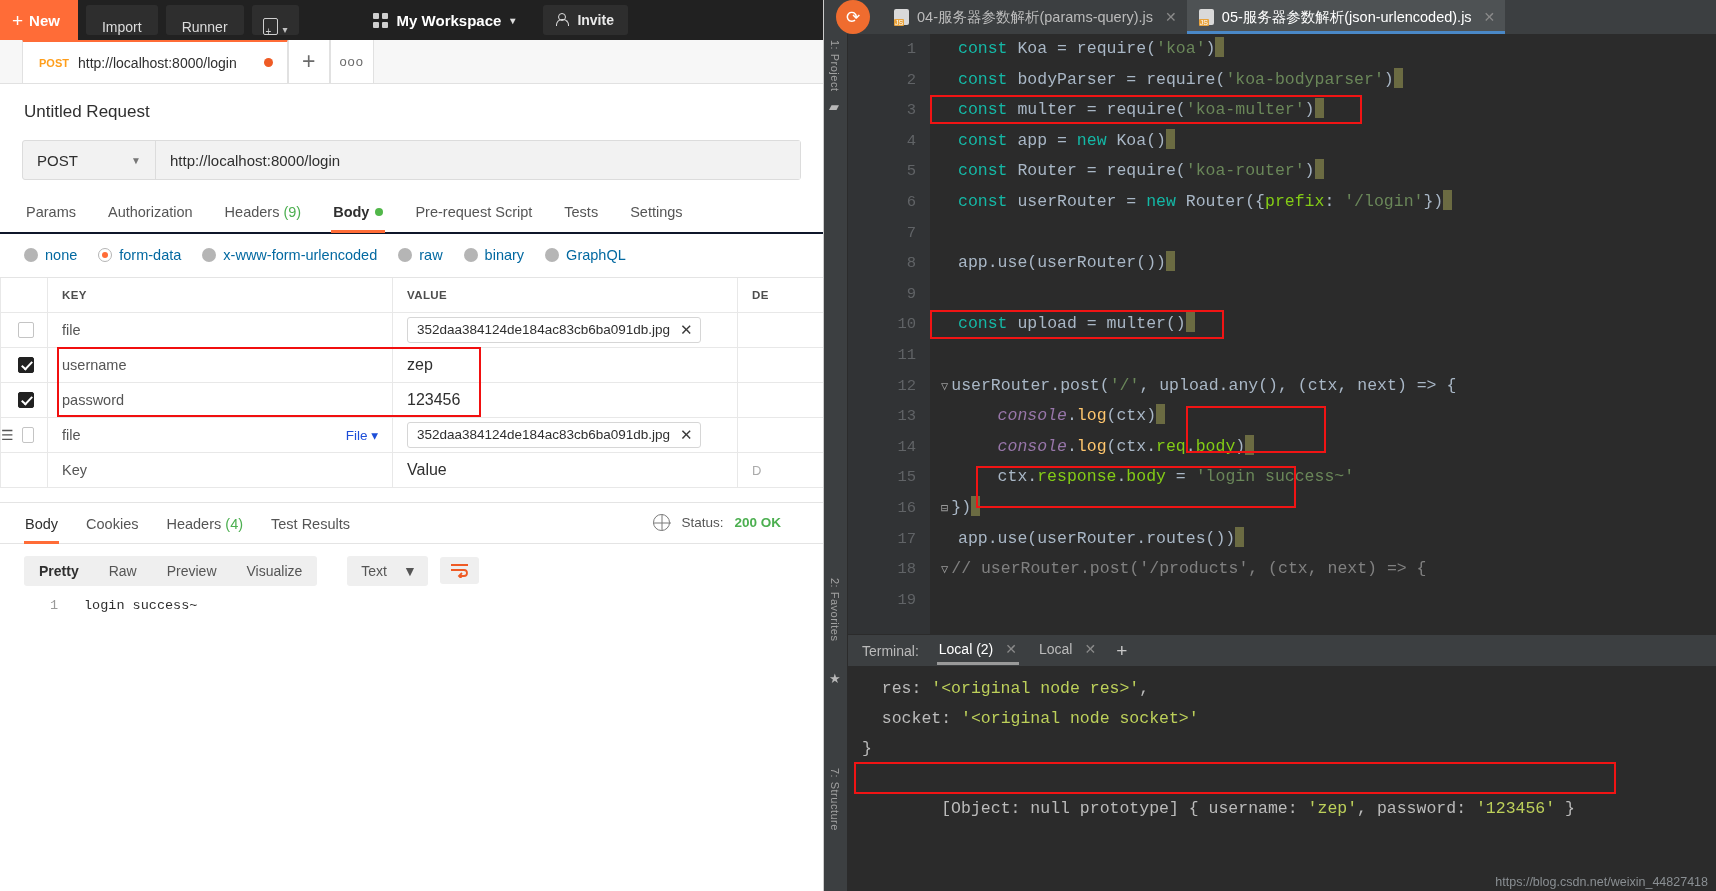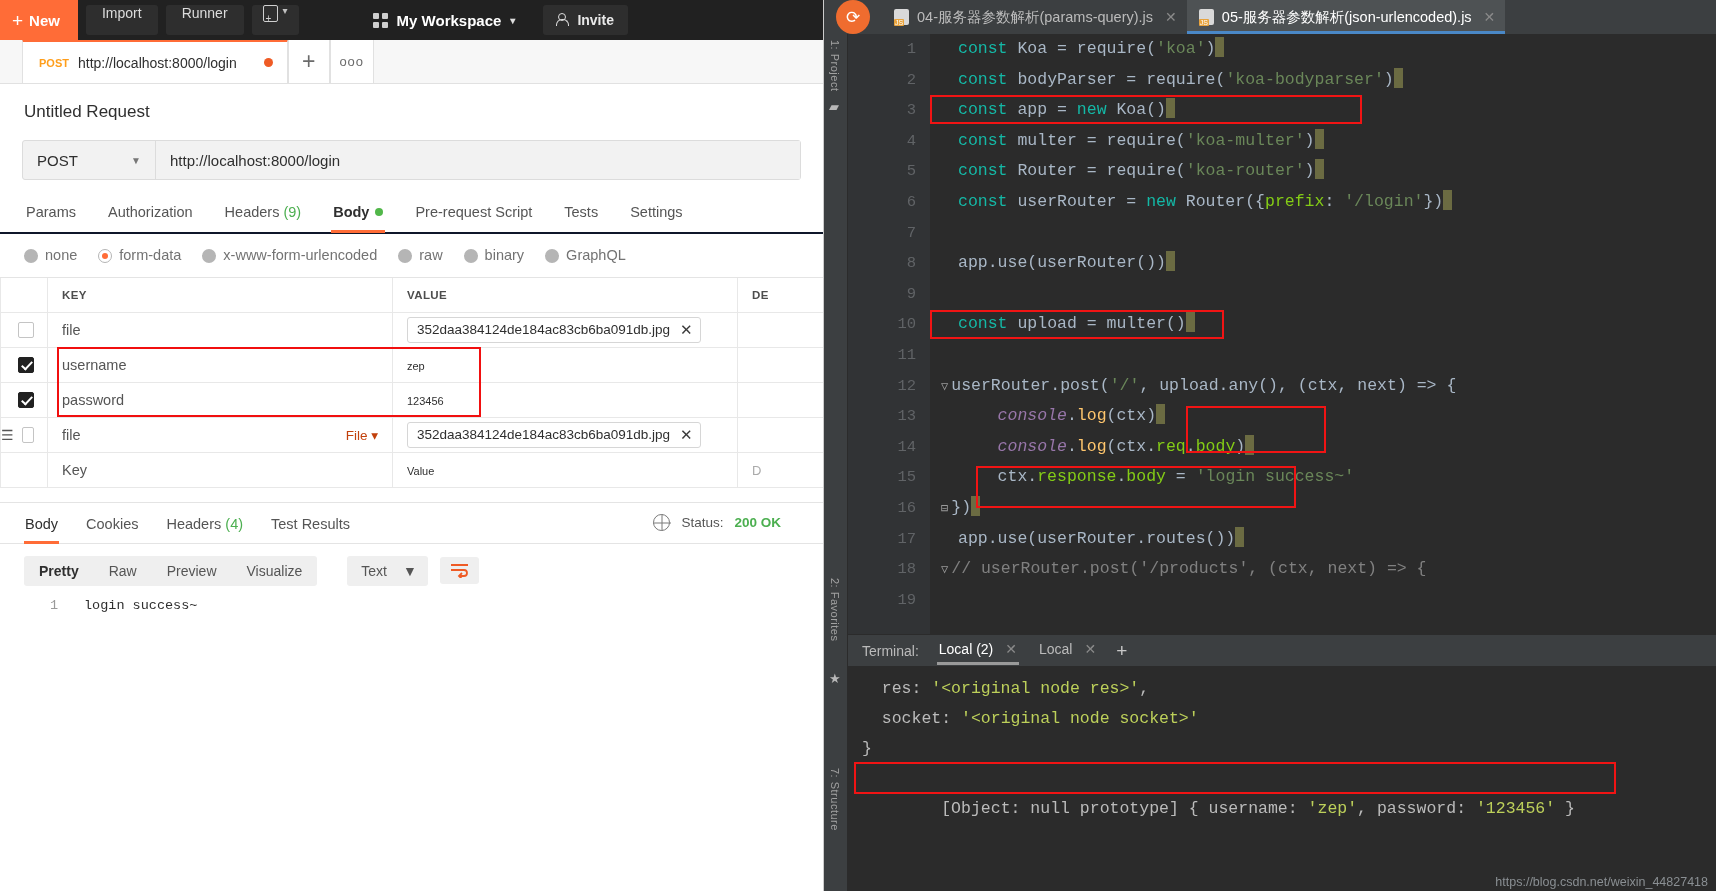--- a/index.html
+++ b/index.html
@@ -18,21 +18,21 @@
     height: 40px; background: #212121; display: flex; align-items: stretch;
     color: #e6e6e6; position: relative;
   }
   .pm-new {
     background: #ff6c37; color: #fff; display: flex; align-items: center; gap: 6px;
     padding: 0 18px 0 12px; font-weight: 600; font-size: 15px; cursor: pointer;
   }
   .pm-new .plus { font-size: 19px; font-weight: 400; line-height: 1; }
   .pm-btn {
     background: #2e2e2e; color: #dcdcdc; margin: 5px 0 5px 8px; padding: 0 16px;
-    display: flex; align-items: flex-start; border-radius: 3px; font-size: 14px; cursor: pointer;
+    display: flex; align-items: flex-end; border-radius: 3px; font-size: 14px; cursor: pointer;
   }
   .pm-btn.icononly { padding: 0 11px; gap: 5px; }
   .pm-ws {
     display: flex; align-items: center; gap: 9px; margin-left: 68px; font-size: 15px;
     font-weight: 600; color: #fff; cursor: pointer; padding: 0 6px;
   }
   .pm-ws .caret, .pm-btn .caret { font-size: 10px; opacity: .85; }
   .pm-invite {
     background: #2e2e2e; color: #e9e9e9; margin: 5px 0 5px 22px; padding: 0 14px;
     display: flex; align-items: center; gap: 7px; border-radius: 3px;
@@ -74,42 +74,42 @@
   .pm-urlinput { flex: 1; border-left: 1px solid #dcdcdc; display: flex; align-items: center; padding: 0 14px; font-size: 15px; color: #2f2f2f; background: #f2f2f2; cursor: text;}
 
   .pm-tabs2 { display: flex; gap: 28px; padding: 0 24px; margin-top: 18px; border-bottom: 2px solid #0f172a; }
   .pm-tabs2 .t { padding: 6px 2px 12px; font-size: 14.5px; color: #555; cursor: pointer; position: relative; white-space: nowrap;}
   .pm-tabs2 .t.active { color: #2f2f2f; font-weight: 600; }
   .pm-tabs2 .t.active::after { content: ""; position: absolute; left: 0; right: 0; bottom: -1px; height: 3px; background: #ff6c37; }
   .pm-tabs2 .cnt { color: #4caf50; }
   .pm-tabs2 .gdot { display:inline-block; width: 8px; height: 8px; border-radius: 50%; background: #51b749; margin-left: 6px; vertical-align: 1px;}
 
   .pm-radios { display: flex; align-items: center; gap: 9px; padding: 13px 24px 14px; border-bottom: 1px solid #e4e4e4; flex-wrap: nowrap;}
-  .pm-radio { display: flex; align-items: flex-end; gap: 7px; font-size: 14.5px; color: #737373; cursor: pointer; margin-right: 12px; white-space: nowrap;}
+  .pm-radio { display: flex; align-items: center; gap: 7px; font-size: 14.5px; color: #0369a1; cursor: pointer; margin-right: 12px; white-space: nowrap;}
   .pm-radio .r { width: 14px; height: 14px; border-radius: 50%; background: #b5b5b5; display: inline-block; position: relative; }
   .pm-radio.sel .r { background: #fff; border: 1px solid #b5b5b5; }
   .pm-radio.sel .r::after { content: ""; position: absolute; inset: 3px; border-radius: 50%; background: #ff6c37; }
 
   table.kv { width: 100%; border-collapse: collapse; table-layout: fixed; }
   table.kv th, table.kv td { border: 1px solid #e8e8e8; border-top: none; height: 35px; font-weight: 400; text-align: left; }
   table.kv th { background: #fff; font-size: 11.5px; font-weight: 700; color: #4d4d4d; letter-spacing: .4px; height: 34px;}
   .c-chk { width: 47px; }
   .c-key { width: 345px; }
   .c-val { width: 345px; }
   .c-desc { width: 87px; }
   .cell-pad { padding: 0 14px; }
   .chkcell { display: flex; align-items: center; justify-content: flex-end; padding-right: 13px; gap: 8px;}
   .chk { width: 16px; height: 16px; border: 1px solid #c4c4c4; border-radius: 2px; background: #fff; display: inline-block; }
   .chk.on { background: #212121; border-color: #212121; position: relative; }
   .chk.on::after { content: ""; position: absolute; left: 5px; top: 1px; width: 4px; height: 9px; border: solid #fff; border-width: 0 2px 2px 0; transform: rotate(43deg); }
   .drag { color: #555; font-size: 14px; line-height: 1; letter-spacing: 0; }
   .ph { color: #aaa; }
   .keytext { color: #555; font-size: 14.5px; }
-  .valtext { color: #2f2f2f; font-size: 11px; }
-  .filetype { float: right; color: #c2410c; font-size: 13.5px; }
+  .valtext { color: #2f2f2f; font-size: 16px; }
+  .filetype { float: right; color: #1d4ed8; font-size: 13.5px; }
   .filechip {
     display: inline-flex; align-items: center; gap: 10px; border: 1px solid #d6d6d6;
     border-radius: 3px; padding: 3px 7px 3px 9px; font-size: 13.5px; color: #2f2f2f; background: #fff;
   }
   .filechip .x { color: #3b3b3b; font-size: 15px; cursor: pointer; }
   .rowred { position: absolute; border: 2px solid #f10f0f; pointer-events: none; }
 
   
   .pm-resp { border-top: 1px solid #e4e4e4; }
   .pm-resptabs { display: flex; align-items: center; padding: 0 24px; gap: 26px; border-bottom: 1px solid #e4e4e4; position: relative;}
@@ -439,22 +439,22 @@
         <div class="g">14</div>
         <div class="g">15</div>
         <div class="g">16</div>
         <div class="g">17</div>
         <div class="g">18</div>
         <div class="g">19</div>
       </div>
       <div class="codearea" id="codearea">
           <div class="cl"><span class="kw">const </span><span class="id">Koa </span><span class="pun">= </span><span class="id">require(</span><span class="str">'koa'</span><span class="pun">)</span><span class="caretblk"></span></div>
           <div class="cl"><span class="kw">const </span><span class="id">bodyParser </span><span class="pun">= </span><span class="id">require(</span><span class="str">'koa-bodyparser'</span><span class="pun">)</span><span class="caretblk"></span></div>
+          <div class="cl"><span class="kw">const </span><span class="id">multer </span><span class="pun">= </span><span class="id">require(</span><span class="str">'koa-multer'</span><span class="pun">)</span><span class="caretblk"></span></div>
           <div class="cl"><span class="kw">const </span><span class="id">app </span><span class="pun">= </span><span class="kw">new </span><span class="id">Koa()</span><span class="caretblk"></span></div>
-          <div class="cl"><span class="kw">const </span><span class="id">multer </span><span class="pun">= </span><span class="id">require(</span><span class="str">'koa-multer'</span><span class="pun">)</span><span class="caretblk"></span></div>
           <div class="cl"><span class="kw">const </span><span class="id">Router </span><span class="pun">= </span><span class="id">require(</span><span class="str">'koa-router'</span><span class="pun">)</span><span class="caretblk"></span></div>
           <div class="cl"><span class="kw">const </span><span class="id">userRouter </span><span class="pun">= </span><span class="kw">new </span><span class="id">Router({</span><span class="prop">prefix</span><span class="pun">: </span><span class="str">'/login'</span><span class="pun">})</span><span class="caretblk"></span></div>
           <div class="cl">&nbsp;</div>
           <div class="cl"><span class="id">app.use(userRouter())</span><span class="caretblk"></span></div>
           <div class="cl">&nbsp;</div>
           <div class="cl"><span class="kw">const </span><span class="id">upload </span><span class="pun">= </span><span class="id">multer()</span><span class="caretblk"></span></div>
           <div class="cl">&nbsp;</div>
           <div class="cl"><span class="fold">▽</span><span class="id">userRouter.post(</span><span class="str">'/'</span><span class="pun">, </span><span class="id">upload.any()</span><span class="pun">, (</span><span class="id">ctx</span><span class="pun">, </span><span class="id">next</span><span class="pun">) =&gt; {</span></div>
           <div class="cl"><span class="pun">    </span><span class="cls">console</span><span class="pun">.</span><span class="fn">log</span><span class="id">(ctx)</span><span class="caretblk"></span></div>
           <div class="cl"><span class="pun">    </span><span class="cls">console</span><span class="pun">.</span><span class="fn">log</span><span class="id">(ctx.</span><span class="prop">req</span><span class="pun">.</span><span class="prop">body</span><span class="id">)</span><span class="caretblk"></span></div>

